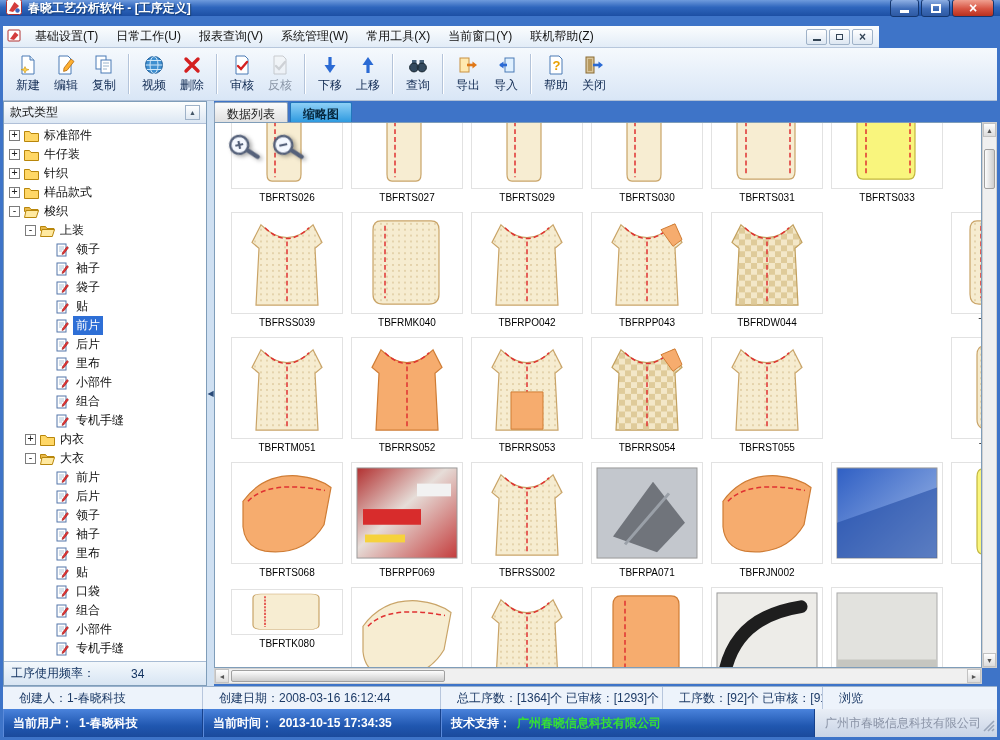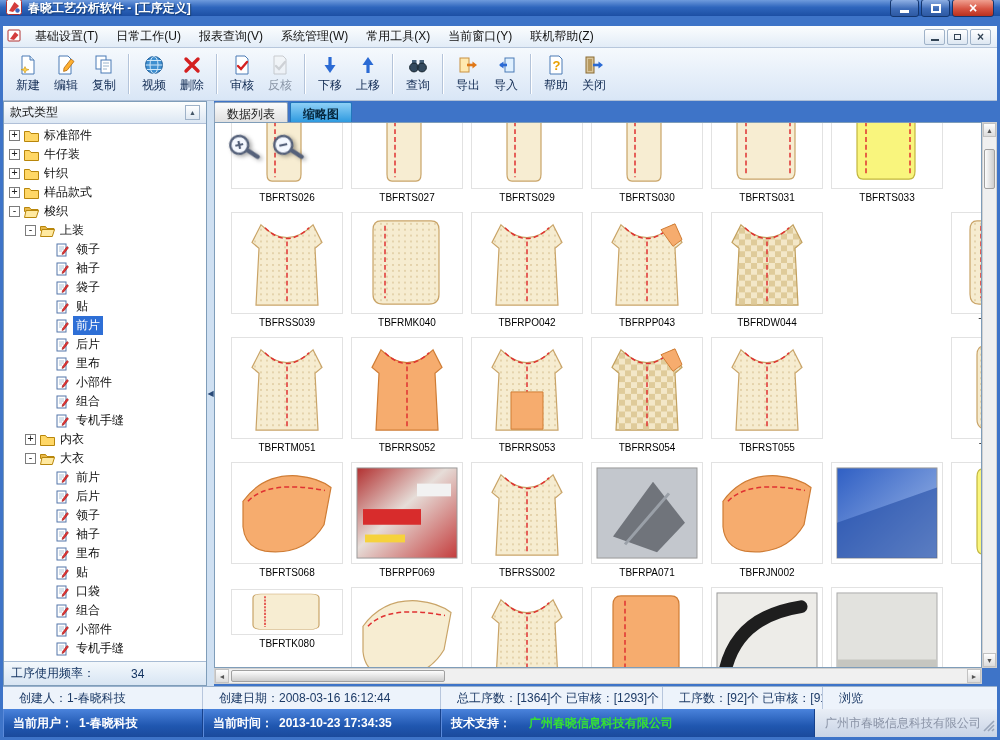--- a/index.html
+++ b/index.html
@@ -16,21 +16,21 @@
   .title-text{font-weight:bold;margin-left:6px;text-shadow:1px 1px 1px #123a6e;}
   .cap-btns{margin-left:auto;display:flex;gap:2px;}
   .cap-btn{height:18px;border:1px solid #14366e;border-radius:3px;box-sizing:border-box;
     display:flex;align-items:center;justify-content:center;
     background:linear-gradient(#8fb0e4,#3e6cb8 55%,#2d59a3);}
   .cap-btn.min,.cap-btn.max{width:29px;}
   .cap-btn.close{width:42px;background:linear-gradient(#f0a090,#d75442 55%,#b8301e);color:#fff;font-size:14px;font-weight:bold;}
   .glyph-min{display:block;width:9px;height:3px;background:#fff;margin-top:7px;}
   .glyph-max{display:block;width:10px;height:9px;border:2px solid #fff;box-sizing:border-box;}
   
-  #menubar{position:absolute;left:3px;top:26px;width:994px;height:22px;box-sizing:border-box;
+  #menubar{position:absolute;left:3px;top:26px;width:876px;height:22px;box-sizing:border-box;
     background:linear-gradient(#fbfdfe,#e2ecf7);border-bottom:1px solid #b7c7dc;
     display:flex;align-items:center;padding:0 4px;}
   .menu-item{padding:2px 9px;color:#111;}
   .mdi-btns{margin-left:auto;display:flex;gap:2px;padding-right:2px;}
   .mdi-btn{width:21px;height:16px;border:1px solid #9fb2c8;border-radius:2px;box-sizing:border-box;
     background:linear-gradient(#ffffff,#dde7f2);display:flex;align-items:center;justify-content:center;color:#345;}
   .mdi-min-g{width:8px;height:2px;background:#345;margin-top:7px;}
   .mdi-rest-g{width:7px;height:6px;border:1px solid #345;box-sizing:border-box;}
   .mdi-close-g{font-size:12px;font-weight:bold;line-height:12px;}
   
@@ -111,21 +111,21 @@
   .s1-cell:nth-child(5){flex:1;border-right:none;}
   #status2{position:absolute;left:3px;top:709px;width:994px;height:28px;box-sizing:border-box;
     background:linear-gradient(#4a83dc,#2057b0 60%,#1a4a9c);display:flex;align-items:stretch;
     color:#fff;font-weight:bold;}
   .s2-seg{display:flex;align-items:center;padding:0 10px;border-right:1px solid #16418c;box-shadow:1px 0 0 #5b8ada inset;
     box-sizing:border-box;white-space:nowrap;}
   .s2-seg:nth-child(1){width:200px;flex:0 0 200px;}
   .s2-seg:nth-child(2){width:238px;flex:0 0 238px;}
   .s2-seg:nth-child(3){flex:1;}
   .s2-val{margin-left:6px;}
-  .s2-green{color:#35e035;margin-left:18px;text-align:center;}
+  .s2-green{color:#35e035;margin-left:6px;text-align:center;}
   .s2-corner{flex:0 0 182px;background:linear-gradient(#e9eef6,#c9d4e6);color:#8a93a6;font-weight:normal;
     display:flex;align-items:center;justify-content:flex-end;padding-right:16px;position:relative;box-sizing:border-box;}
   .grip{position:absolute;right:2px;bottom:2px;}
 </style>
 </head>
 <body>
 
 <div id="titlebar">
   <span class="app-ic"><svg width="16" height="16">
         <rect x="0.5" y="0.5" width="15" height="15" rx="2" fill="#fff" stroke="#b03030"></rect>
@@ -1068,21 +1068,21 @@
     <div class="s1-cell">浏览</div>
   </div>
 
 <div id="status2">
   <div class="s2-seg">
     <span>当前用户：</span>
     <span class="s2-val">1-春晓科技</span>
   </div>
   <div class="s2-seg">
     <span>当前时间：</span>
-    <span class="s2-val">2013-10-23 17:34:35</span>
+    <span class="s2-val">2013-10-15 17:34:35</span>
   </div>
   <div class="s2-seg">
     <span>技术支持：</span>
     <span class="s2-green">广州春晓信息科技有限公司</span>
   </div>
   <div class="s2-corner">
     <span>广州市春晓信息科技有限公司</span>
     <span class="grip"><svg width="12" height="12">
           <path d="M11 1L1 11M11 5L5 11M11 9l-2 2" stroke="#9aa6ba" stroke-width="1.6"></path>
         </svg></span>

